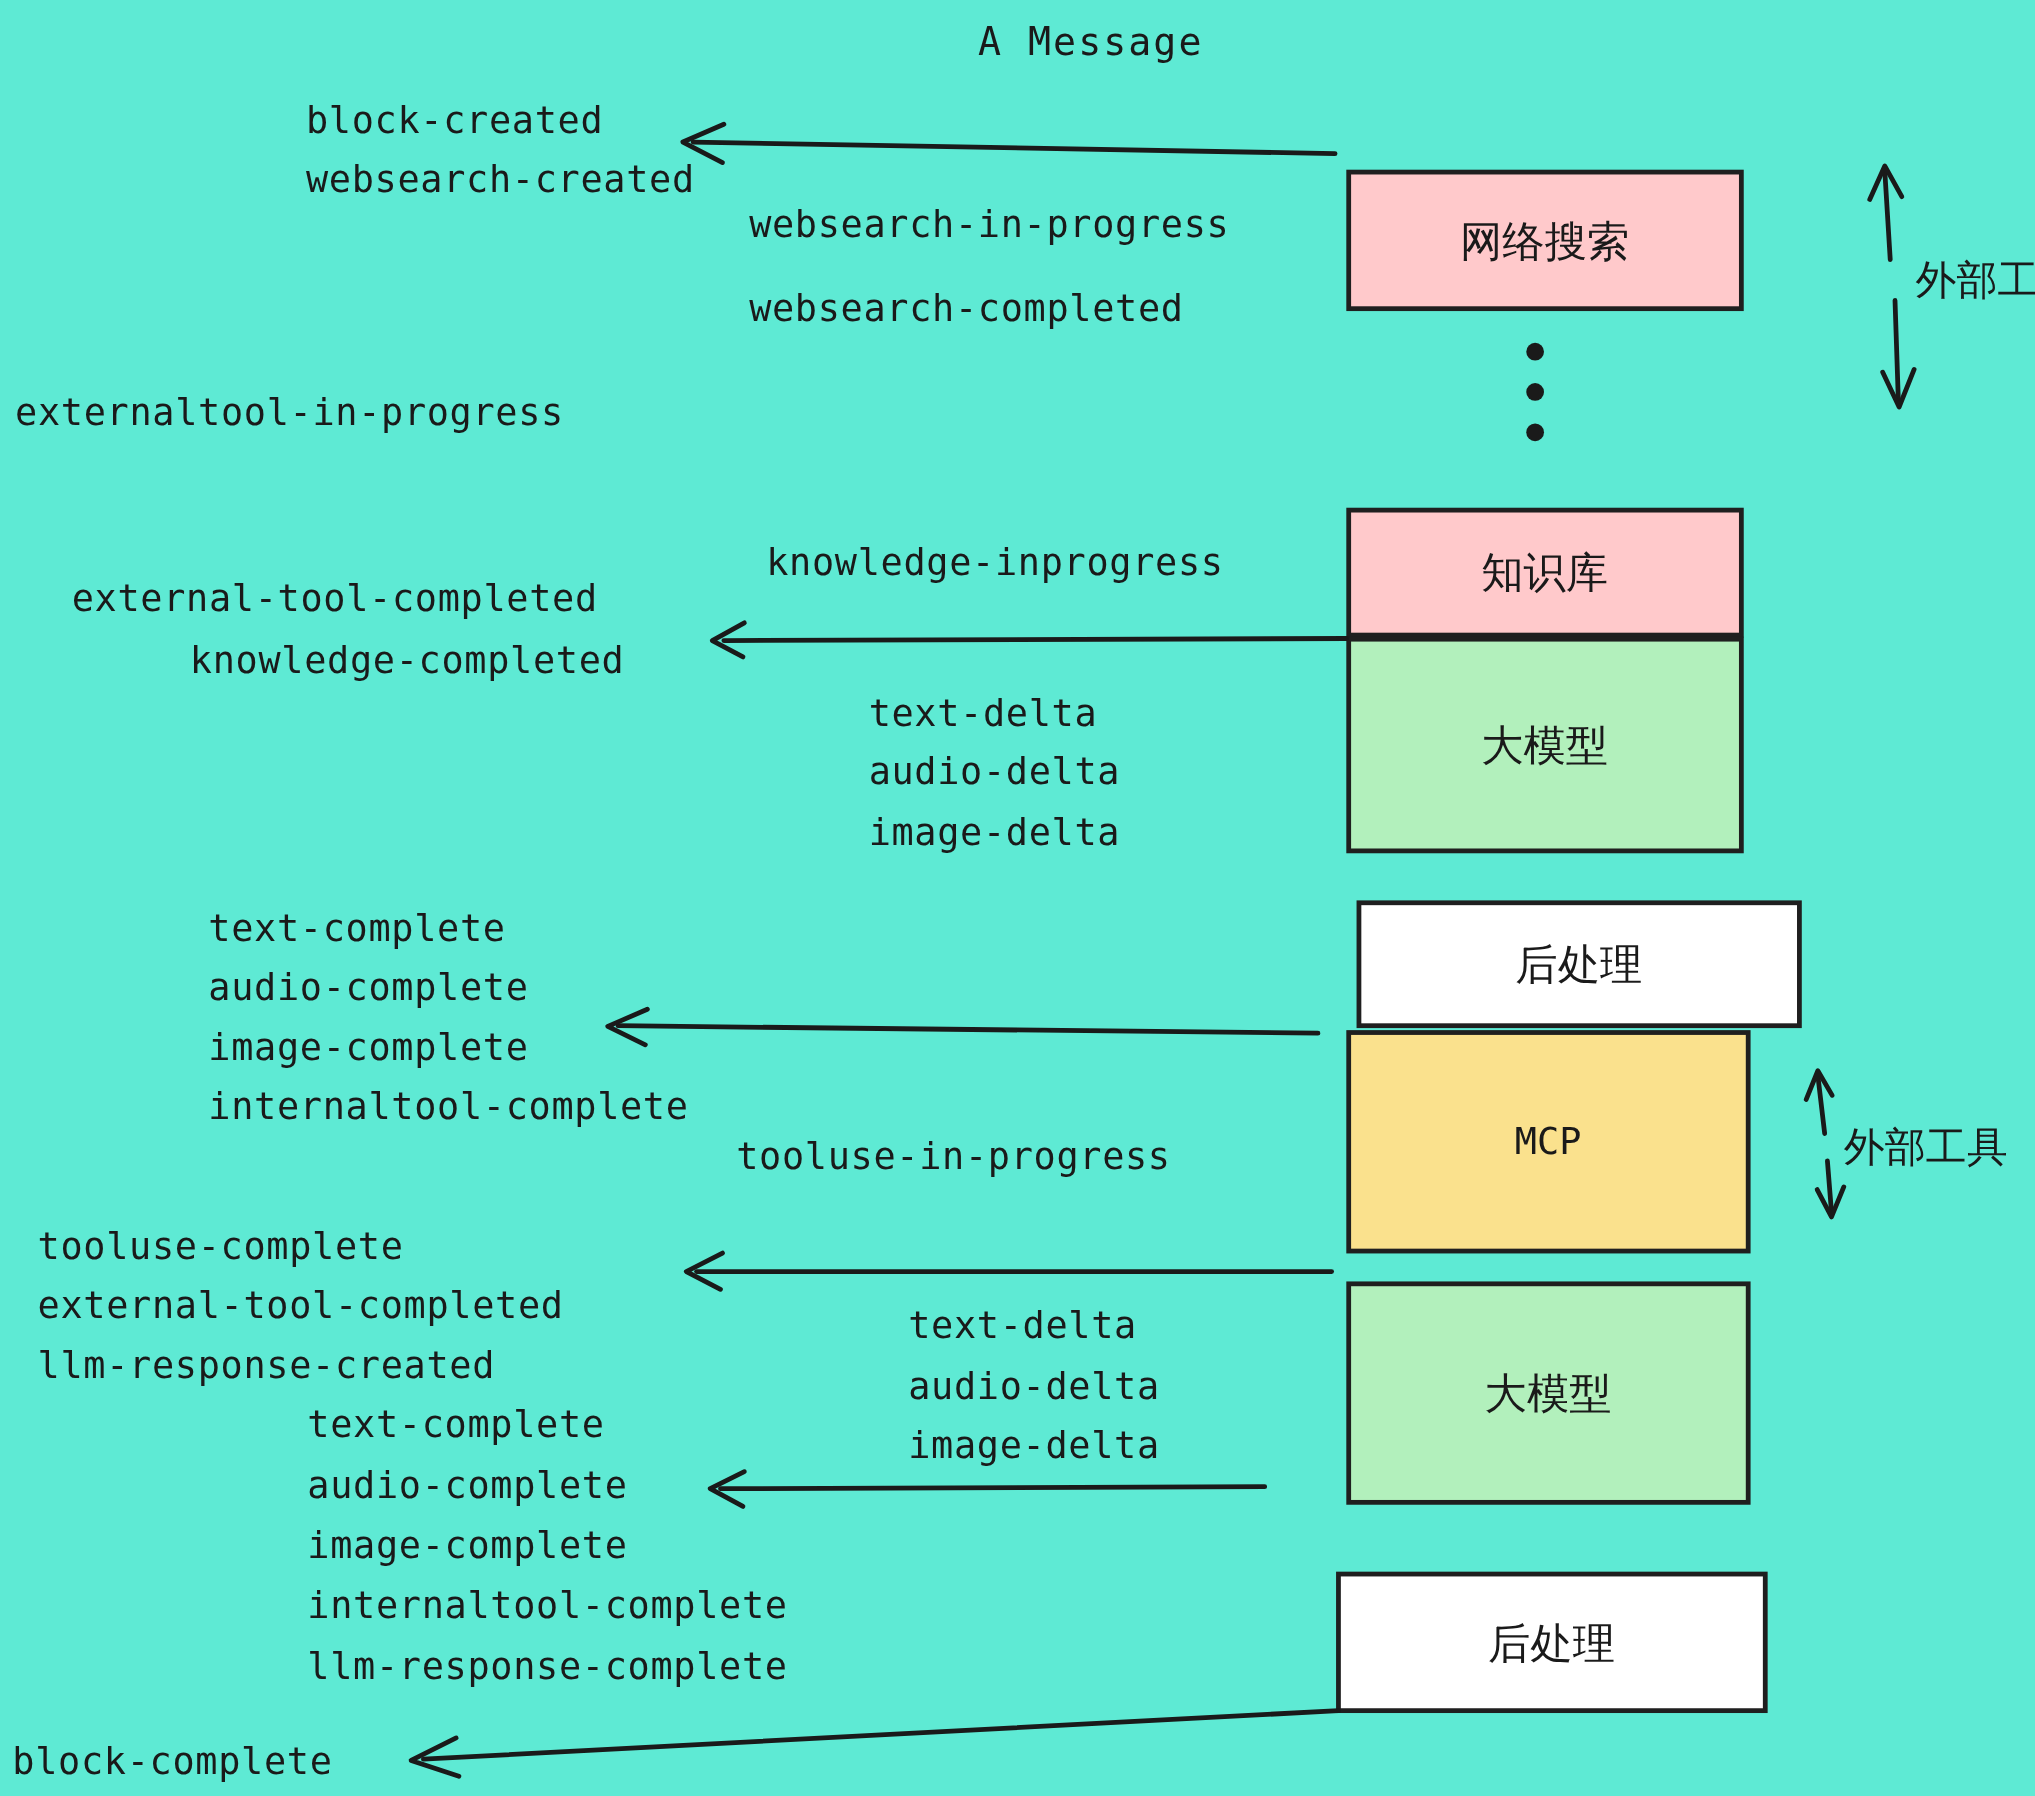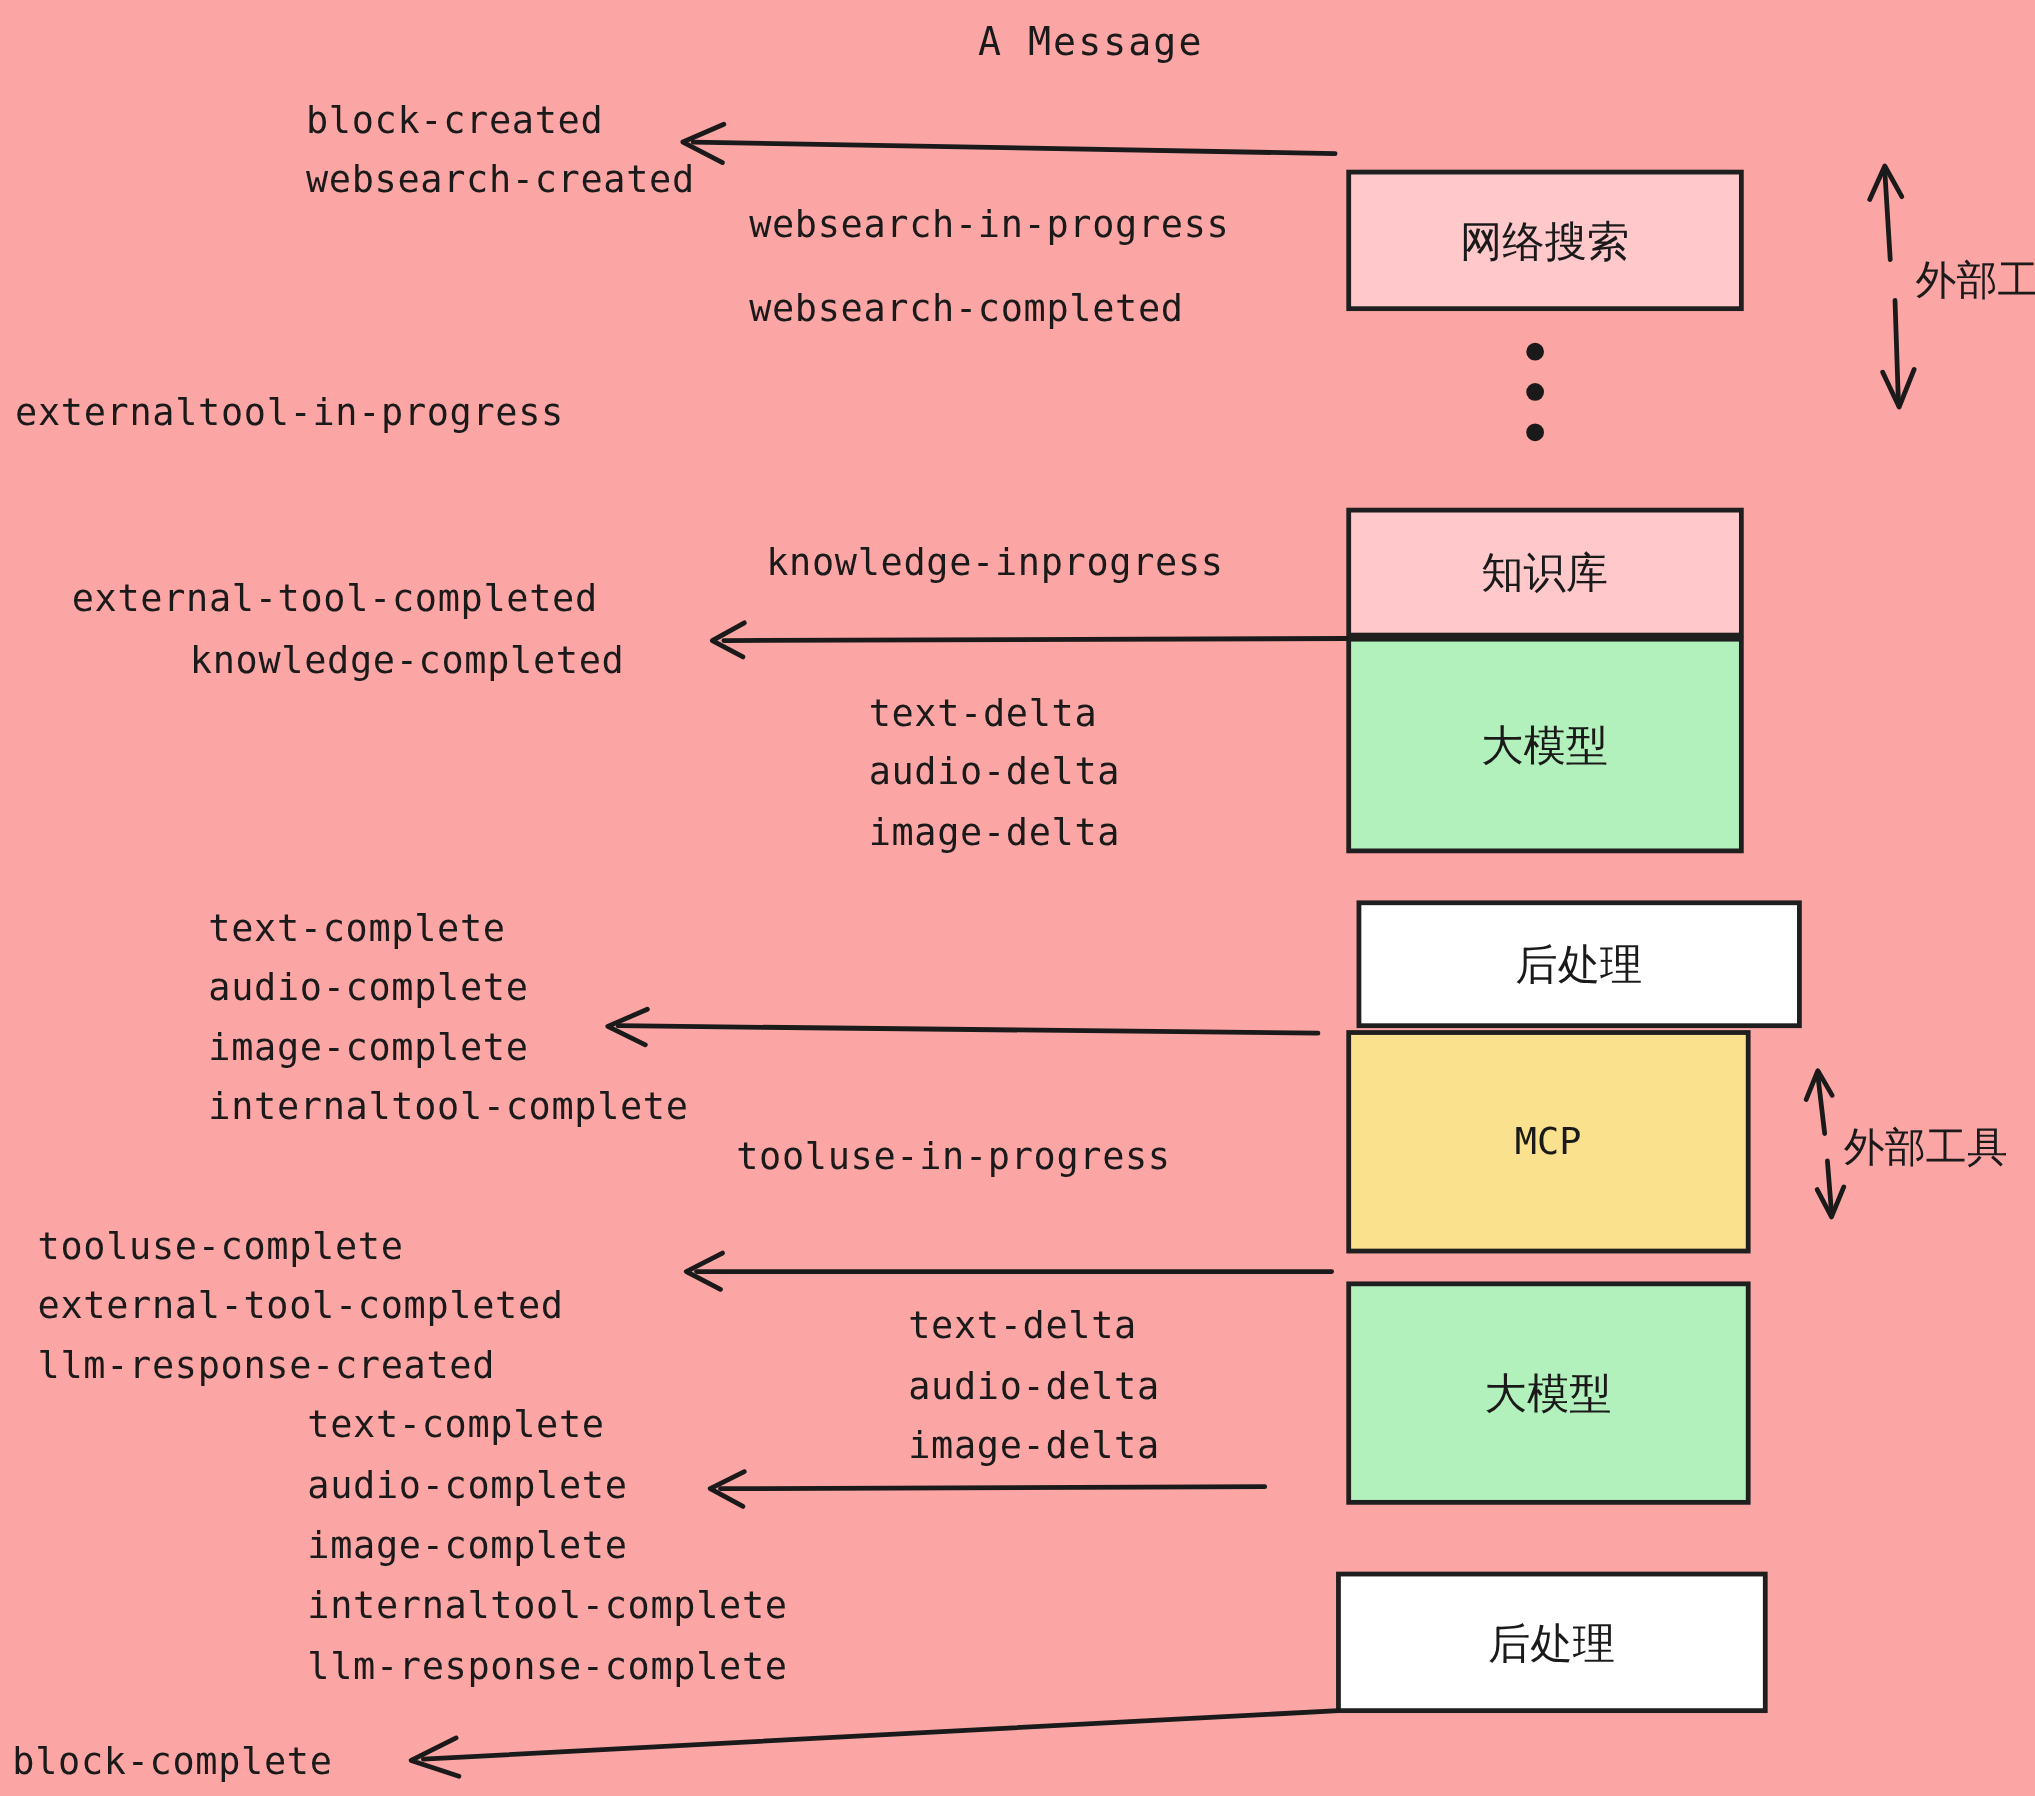--- a/index.html
+++ b/index.html
@@ -10,21 +10,21 @@
   body {
     width: 2035px;
     height: 1796px;
     font-family: "DejaVu Sans", sans-serif;
     overflow: hidden;
   }
   #diagram-root {
     position: relative;
     width: 2035px;
     height: 1796px;
-    background: #fca5a5;
+    background: #5eead4;
   }
   svg#diagram-svg {
     position: absolute;
     left: 0; top: 0;
     width: 2035px;
     height: 1796px;
   }
   .evt {
     font-family: "DejaVu Sans Mono", monospace;
     font-size: 54px;

